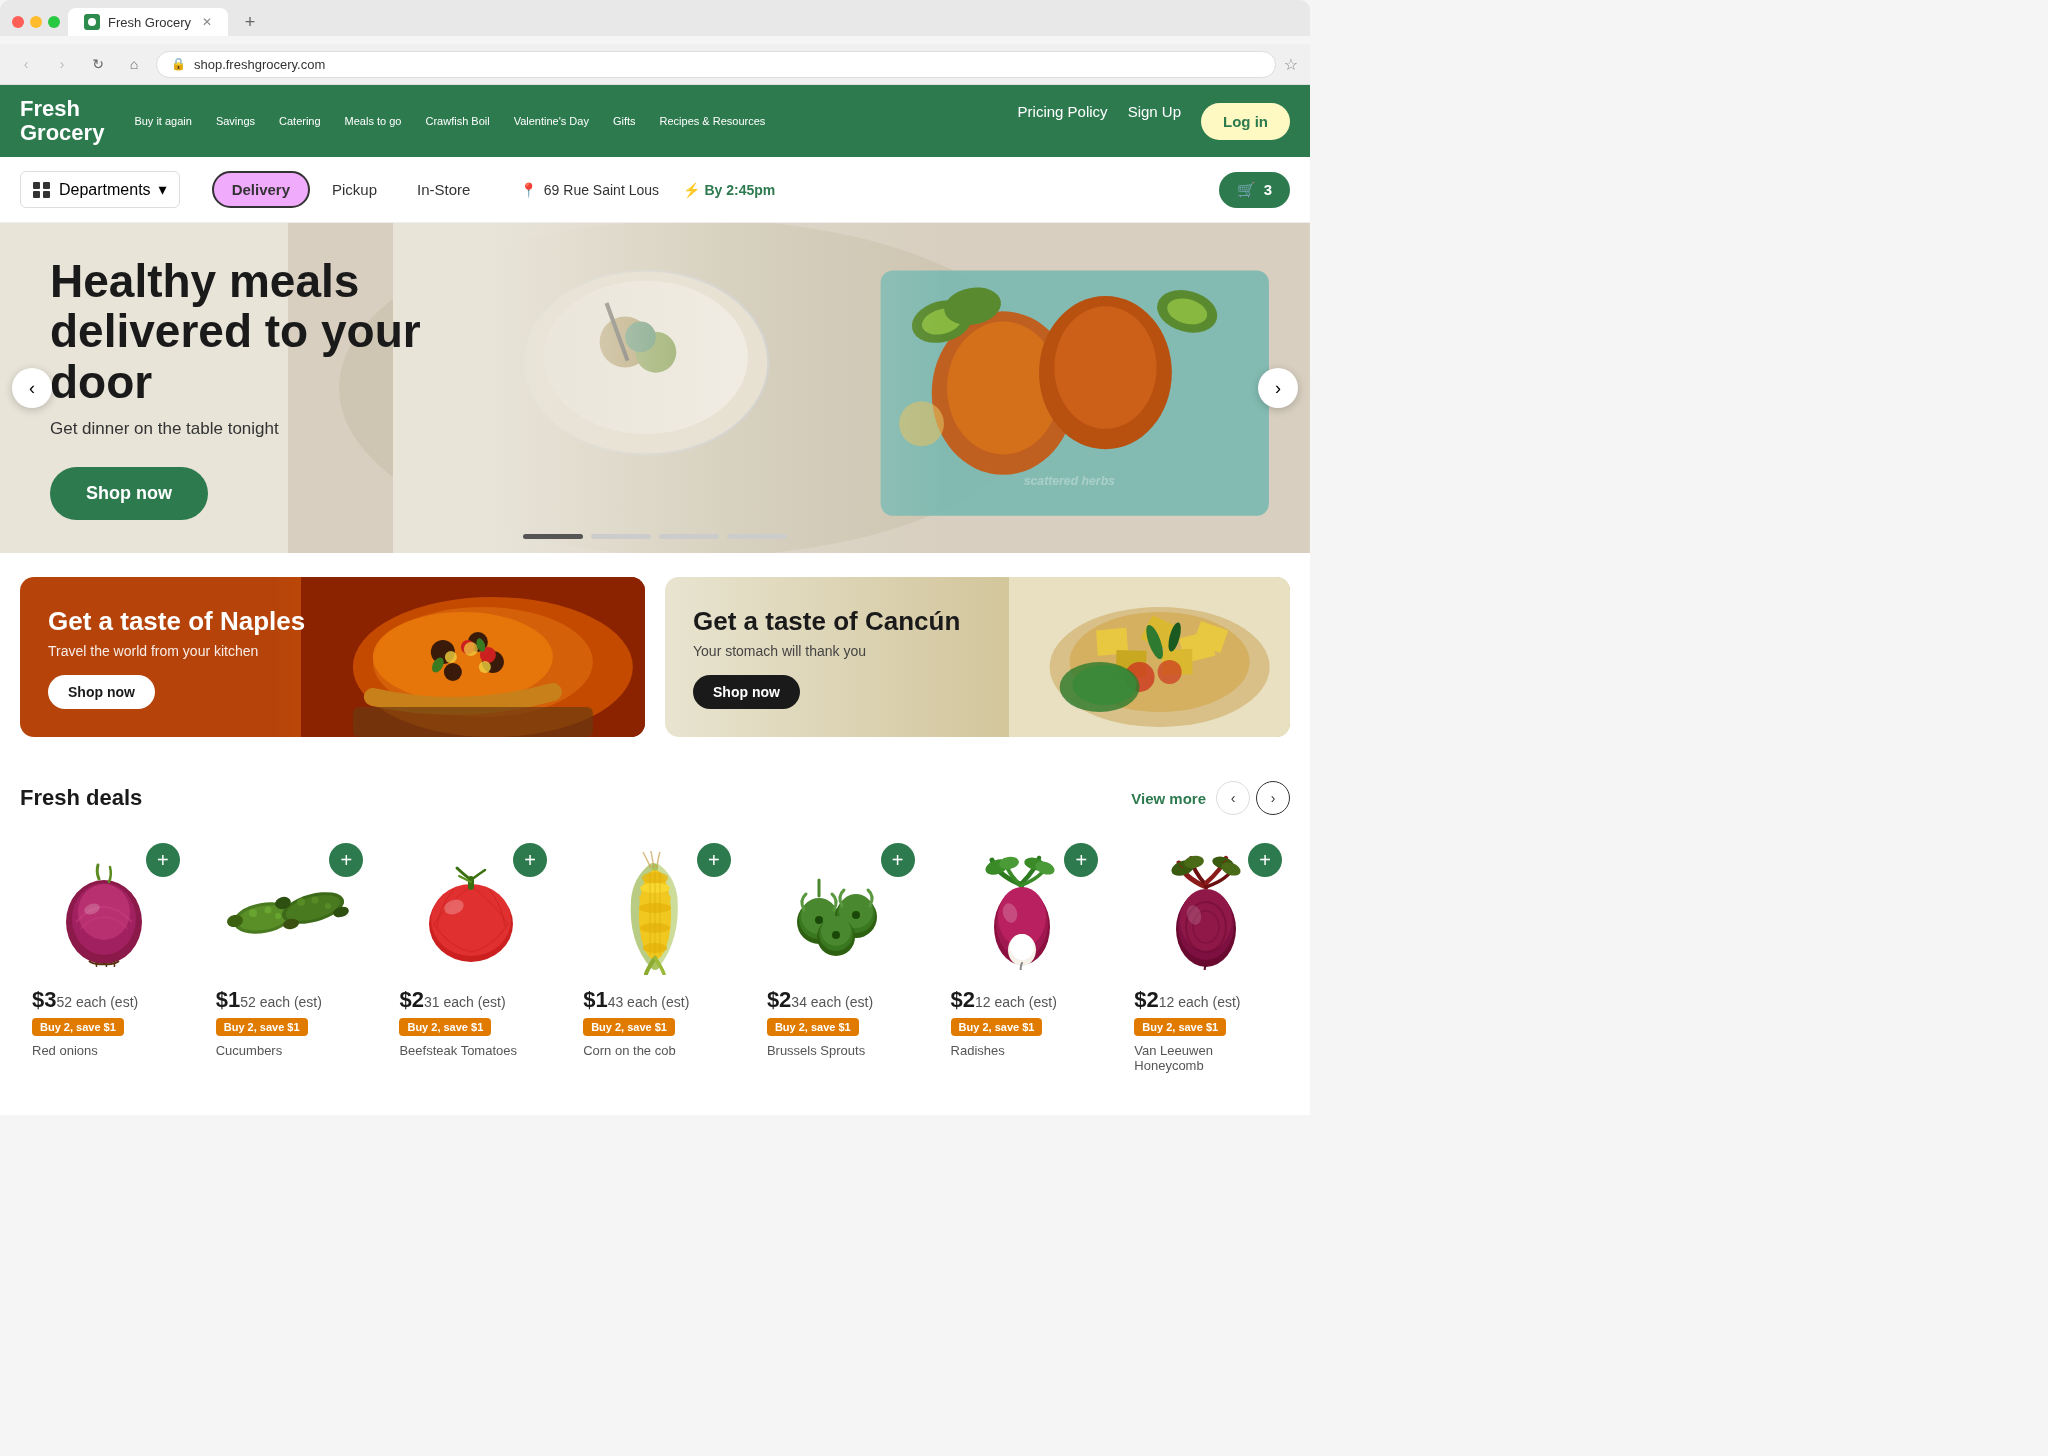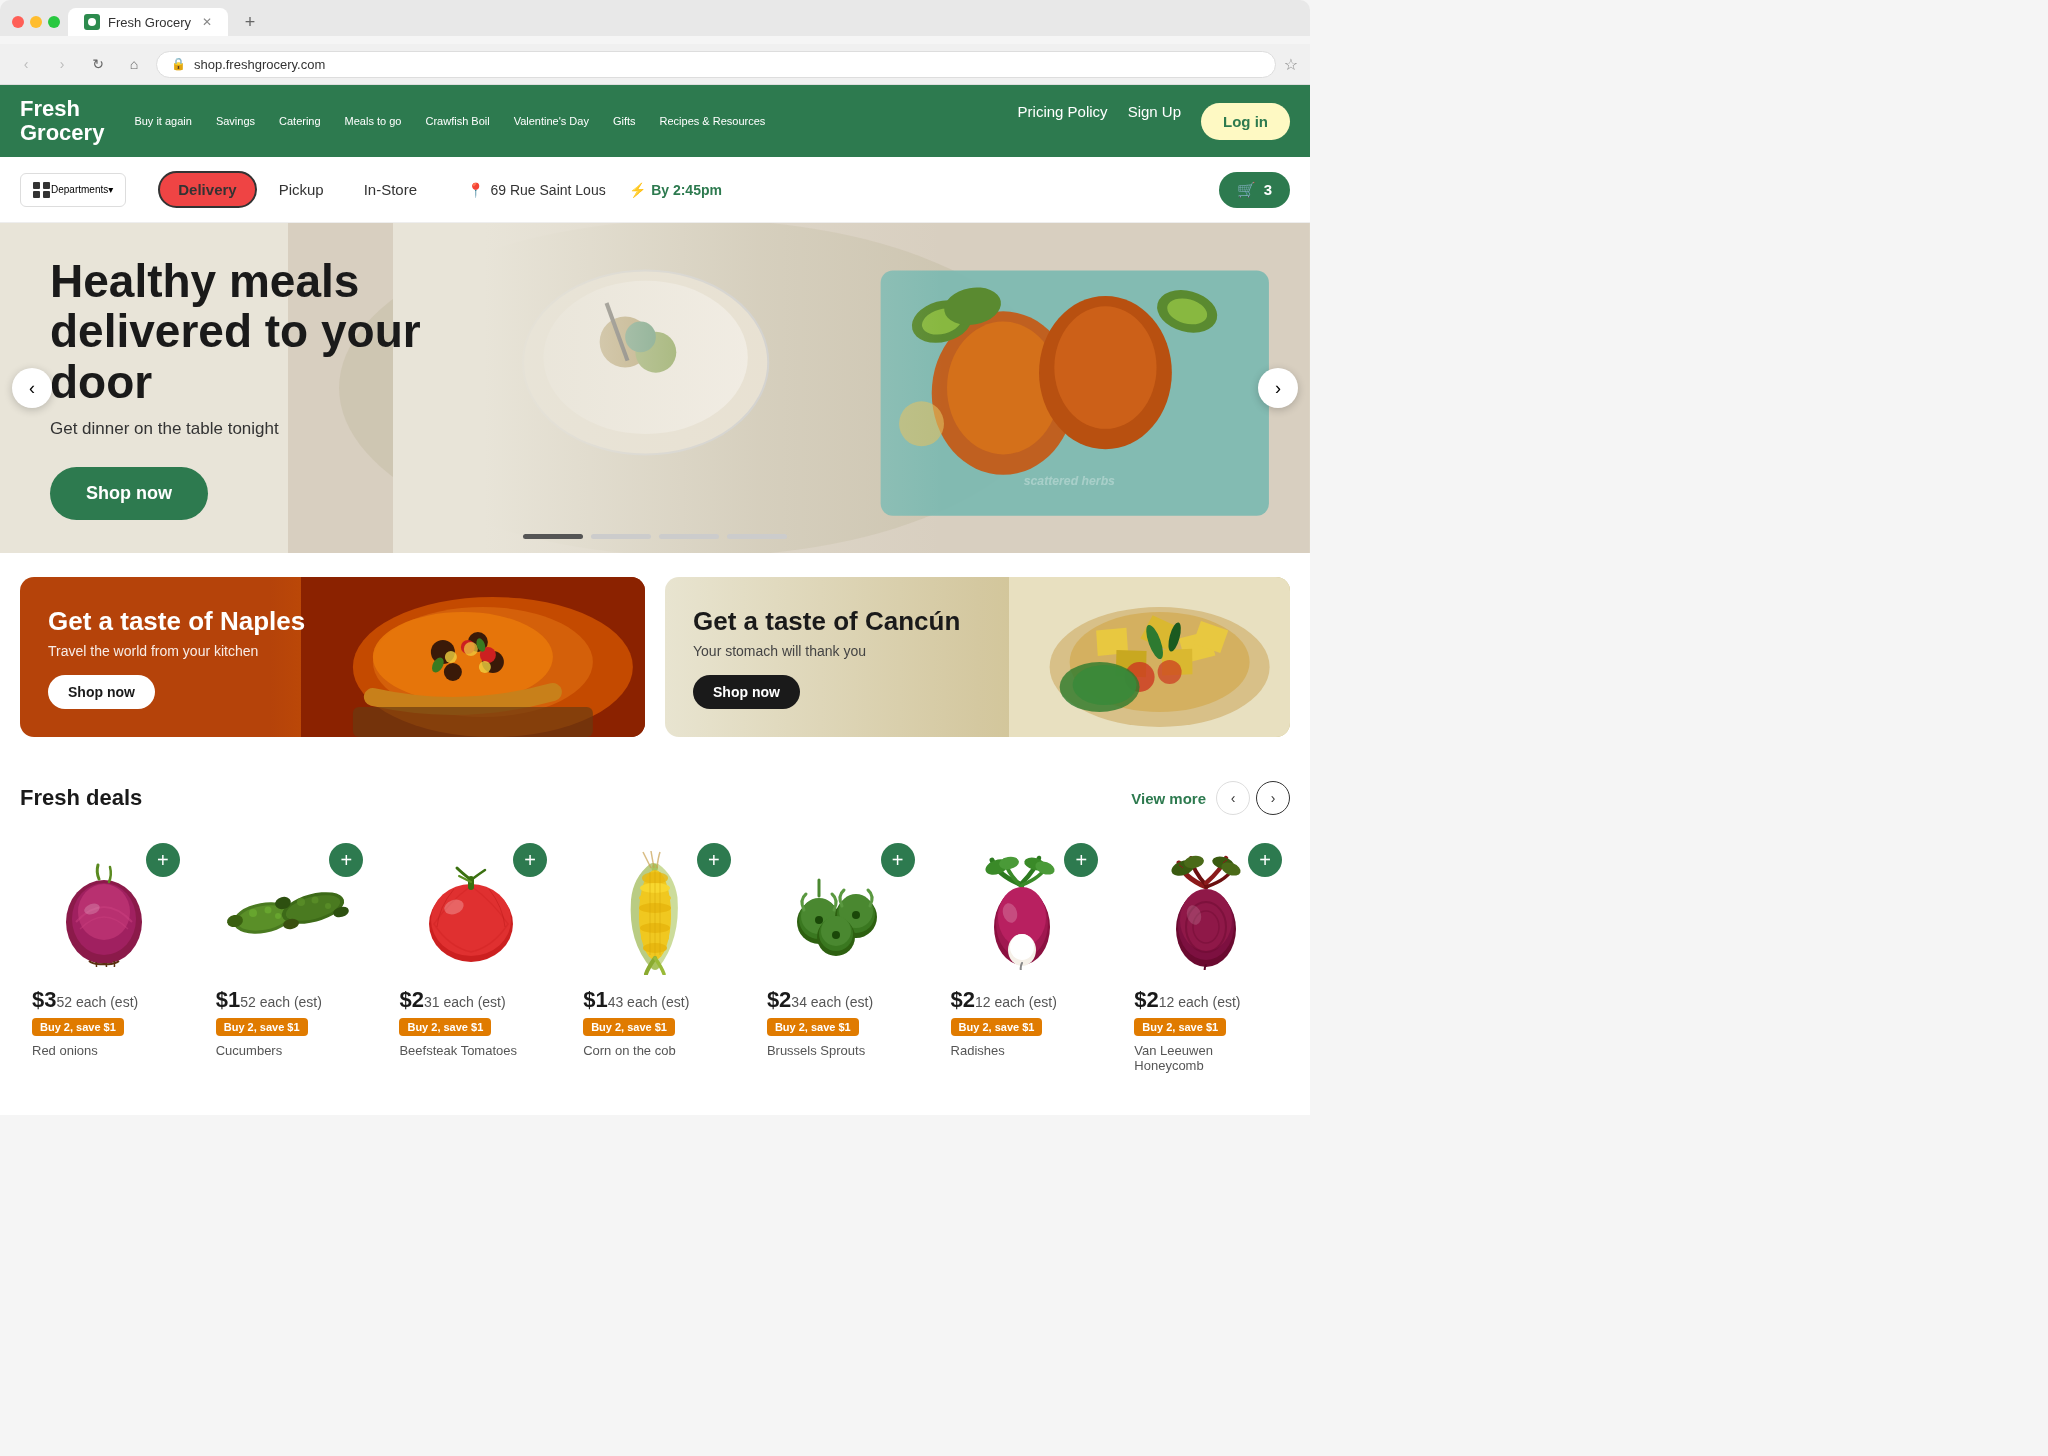--- a/index.html
+++ b/index.html
@@ -34,29 +34,29 @@
     .logo span { display: block; }
     .main-nav { display: flex; align-items: center; gap: 24px; flex: 1; }
     .nav-link { color: white; font-size: 11px; font-weight: 500; text-decoration: none; white-space: nowrap; cursor: pointer; }
     .header-right { display: flex; gap: 20px; margin-left: auto; }
     .pricing-link { color: white; font-size: 15px; font-weight: 500; cursor: pointer; }
     .signup-link { color: white; font-size: 15px; font-weight: 500; cursor: pointer; }
     .login-btn { background: #fef9c3; color: #2d7a4f; font-weight: 700; font-size: 15px; padding: 10px 22px; border-radius: 24px; cursor: pointer; border: none; }
 
     
     .search-bar-row { background: white; padding: 14px 20px; display: flex; align-items: center; gap: 16px; border-bottom: 1px solid #eee; }
-    .departments-btn { display: flex; align-items: center; font-size: 10px; font-weight: 500; cursor: pointer; padding: 8px 12px; border-radius: 6px; border: 1px solid #ddd; background: white; }
+    .departments-btn { display: flex; align-items: center; gap: 8px; font-size: 16px; font-weight: 500; cursor: pointer; padding: 8px 12px; border-radius: 6px; border: 1px solid #ddd; background: white; }
     .dept-grid { display: grid; grid-template-columns: 1fr 1fr; gap: 2px; width: 18px; }
     .dept-cell { width: 7px; height: 7px; background: #333; border-radius: 1px; }
     .search-input-wrap { flex: 1; max-width: 420px; display: flex; align-items: center; border: 2px solid #333; border-radius: 26px; padding: 8px 16px; gap: 10px; }
     .search-input { border: none; outline: none; font-size: 15px; flex: 1; color: #999; }
     .search-icon { color: #333; font-size: 16px; cursor: pointer; }
     .delivery-options { display: flex; align-items: center; gap: 4px; margin-left: 16px; }
     .delivery-btn { padding: 8px 18px; border-radius: 24px; font-size: 15px; font-weight: 600; cursor: pointer; }
-    .delivery-btn.active { border: 2px solid #333; background: #ef4444; color: #333; }
+    .delivery-btn.active { border: 2px solid #333; background: #f0abfc; color: #333; }
     .delivery-btn.inactive { border: none; background: none; color: #333; font-weight: 500; }
     .location-info { display: flex; align-items: center; gap: 6px; color: #333; font-size: 14px; margin-left: 16px; }
     .location-pin { color: #333; }
     .delivery-time { display: flex; align-items: center; gap: 4px; color: #2d7a4f; font-weight: 600; font-size: 14px; margin-left: 8px; }
     .lightning { color: #2d7a4f; }
     .cart-btn { background: #2d7a4f; color: white; border-radius: 24px; padding: 9px 18px; display: flex; align-items: center; gap: 8px; cursor: pointer; font-weight: 600; font-size: 15px; margin-left: auto; }
 
     
     .hero-banner { position: relative; background: #e8e4d8; height: 330px; overflow: hidden; display: flex; align-items: center; }
     .hero-bg { position: absolute; right: 0; top: 0; bottom: 0; width: 70%; background: linear-gradient(to right, rgba(232,228,216,1) 10%, rgba(232,228,216,0.3) 40%, rgba(232,228,216,0) 60%); z-index: 1; }

